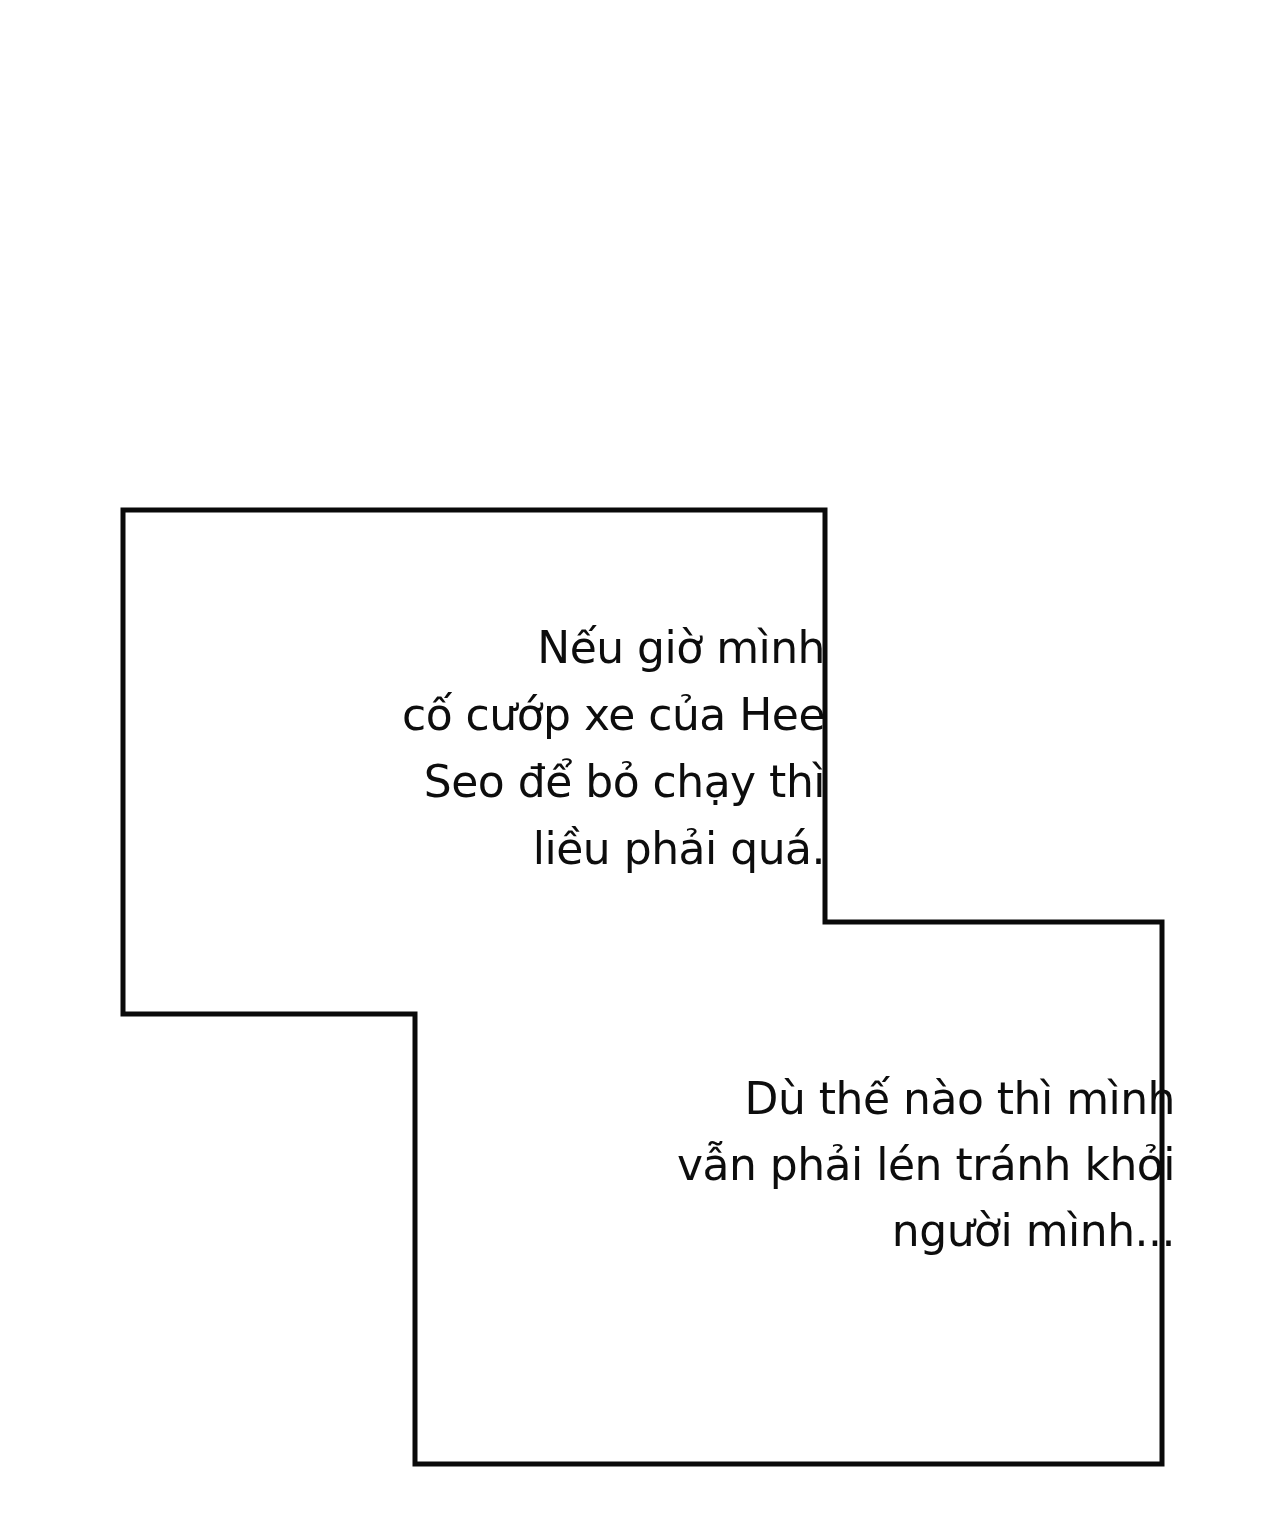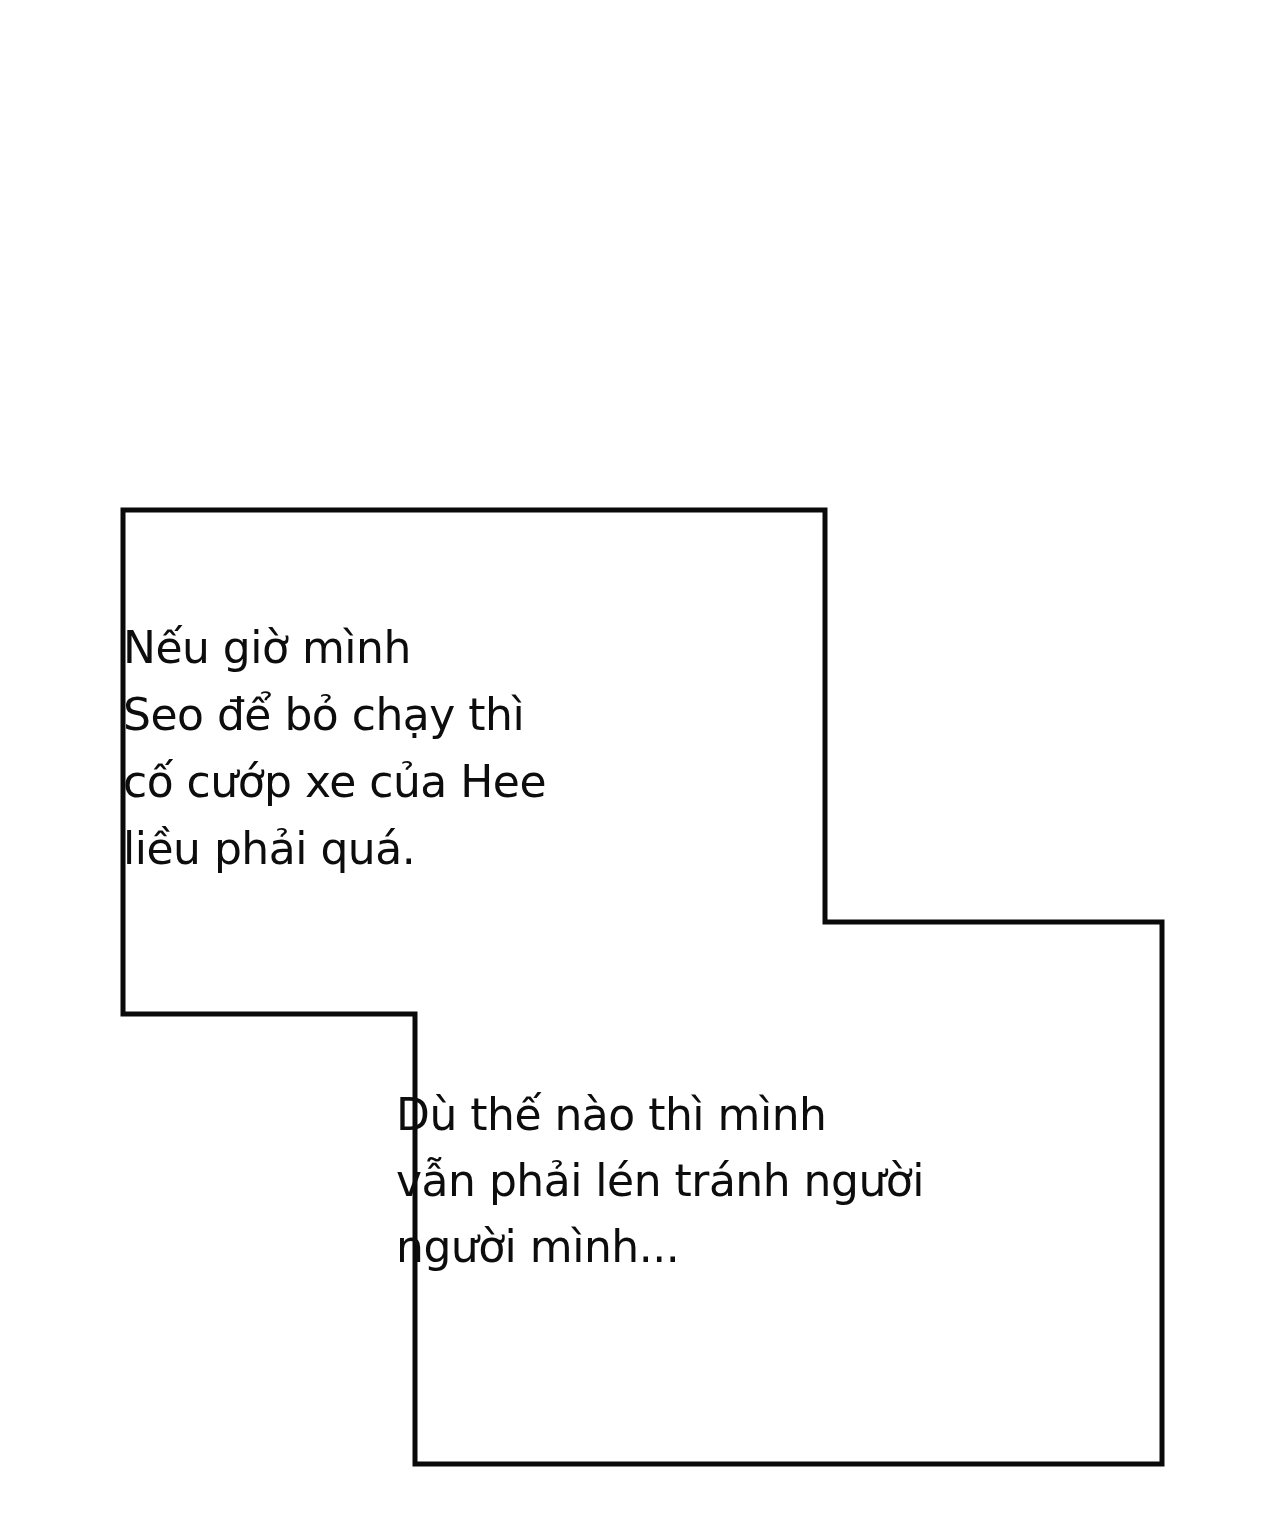--- a/index.html
+++ b/index.html
@@ -30,58 +30,57 @@
     display:block;
   }
   #panel-svg polygon{
     fill:var(--panel-fill);
     stroke:var(--line);
     stroke-width:5;
     stroke-linejoin:miter;
   }
   .thought-text{
     position:absolute;
-    text-align:left;
+    text-align:right;
     color:var(--ink);
     font-size:44px;
     line-height:67px;
     letter-spacing:-0.5px;
     white-space:nowrap;
   }
   #thought-text-1{
     left:123px;
     top:614px;
     width:702px;
   }
   #thought-text-2{
-    left:396px;
+    left:428px;
     top:1066px;
     width:747px;
     line-height:66px;
-    margin-top:16px;
   }
   .thought-line{
     display:block;
   }
 </style>
 </head>
 <body>
 
 <div id="page">
 
   <svg id="panel-svg" viewBox="0 0 1280 1530" xmlns="http://www.w3.org/2000/svg">
     <polygon points="123,510 825,510 825,922 1162,922 1162,1464 415,1464 415,1014 123,1014"></polygon>
   </svg>
 
   <div id="thought-text-1" class="thought-text">
     <span class="thought-line">Nếu giờ mình</span>
+    <span class="thought-line">cố cướp xe của Hee</span>
     <span class="thought-line">Seo để bỏ chạy thì</span>
-    <span class="thought-line">cố cướp xe của Hee</span>
     <span class="thought-line">liều phải quá.</span>
   </div>
 
   <div id="thought-text-2" class="thought-text">
     <span class="thought-line">Dù thế nào thì mình</span>
-    <span class="thought-line">vẫn phải lén tránh người</span>
+    <span class="thought-line">vẫn phải lén tránh khỏi</span>
     <span class="thought-line">người mình...</span>
   </div>
 
 </div>
 
 </body></html>

